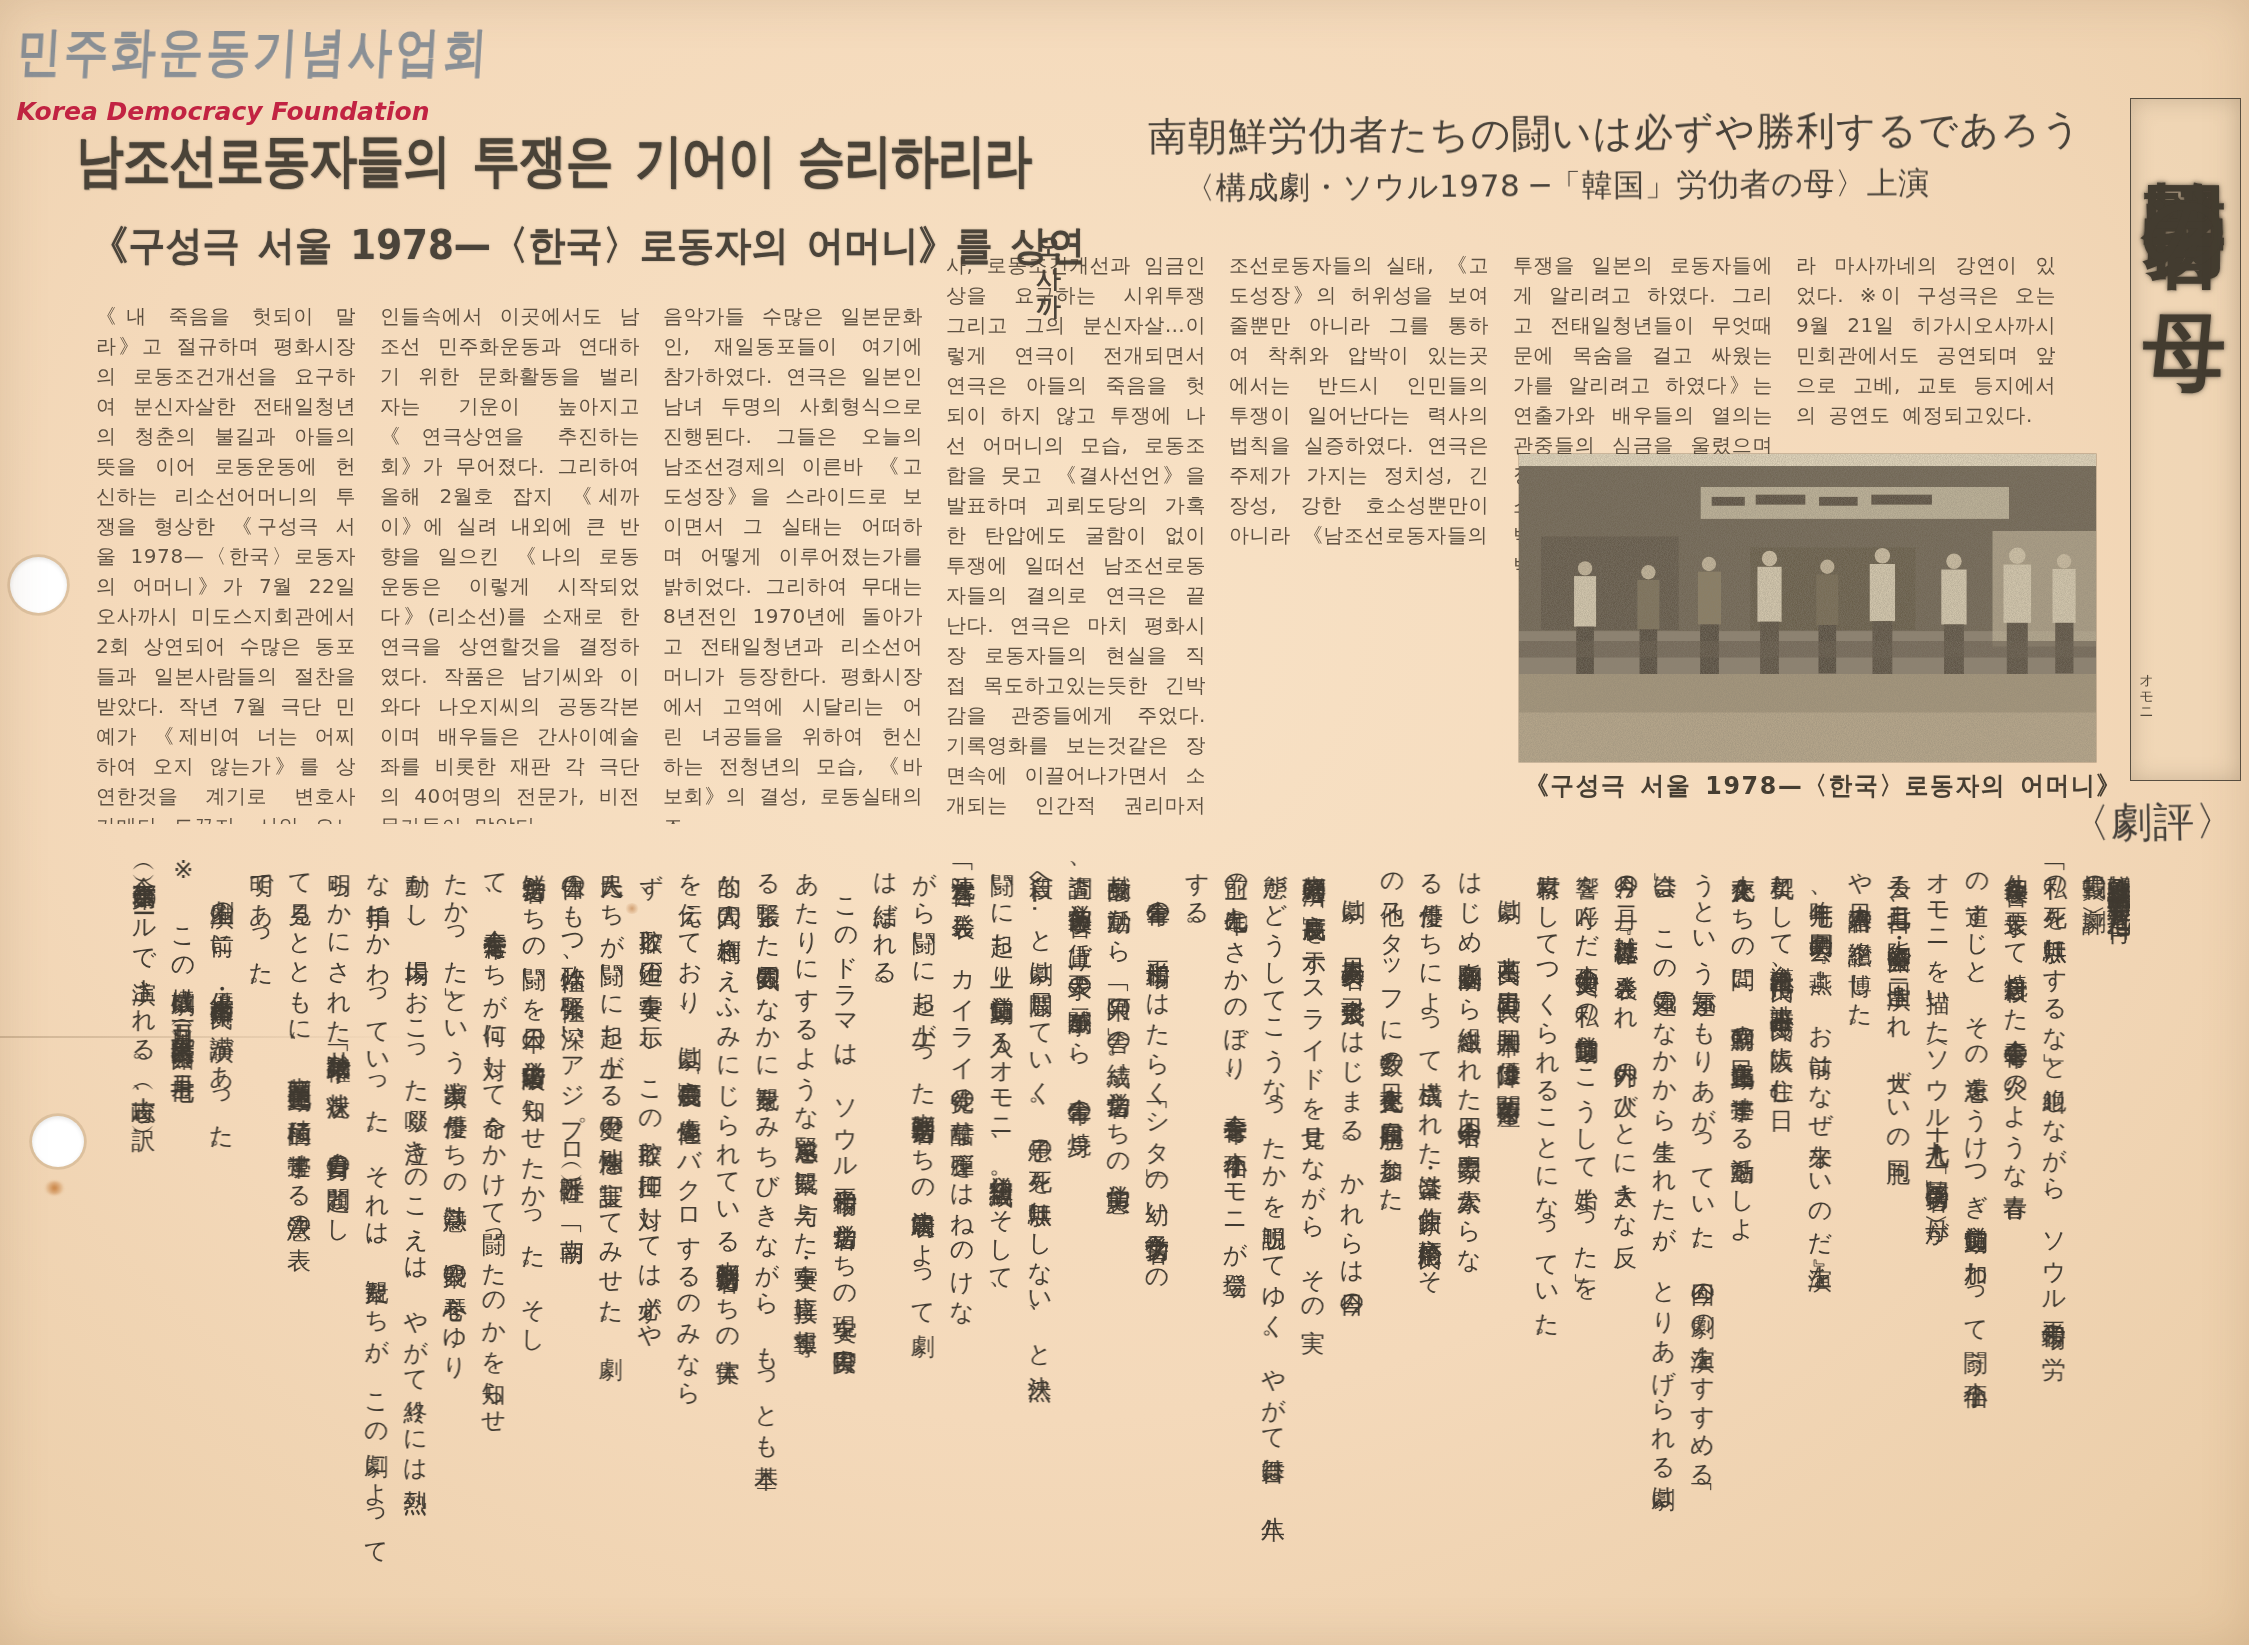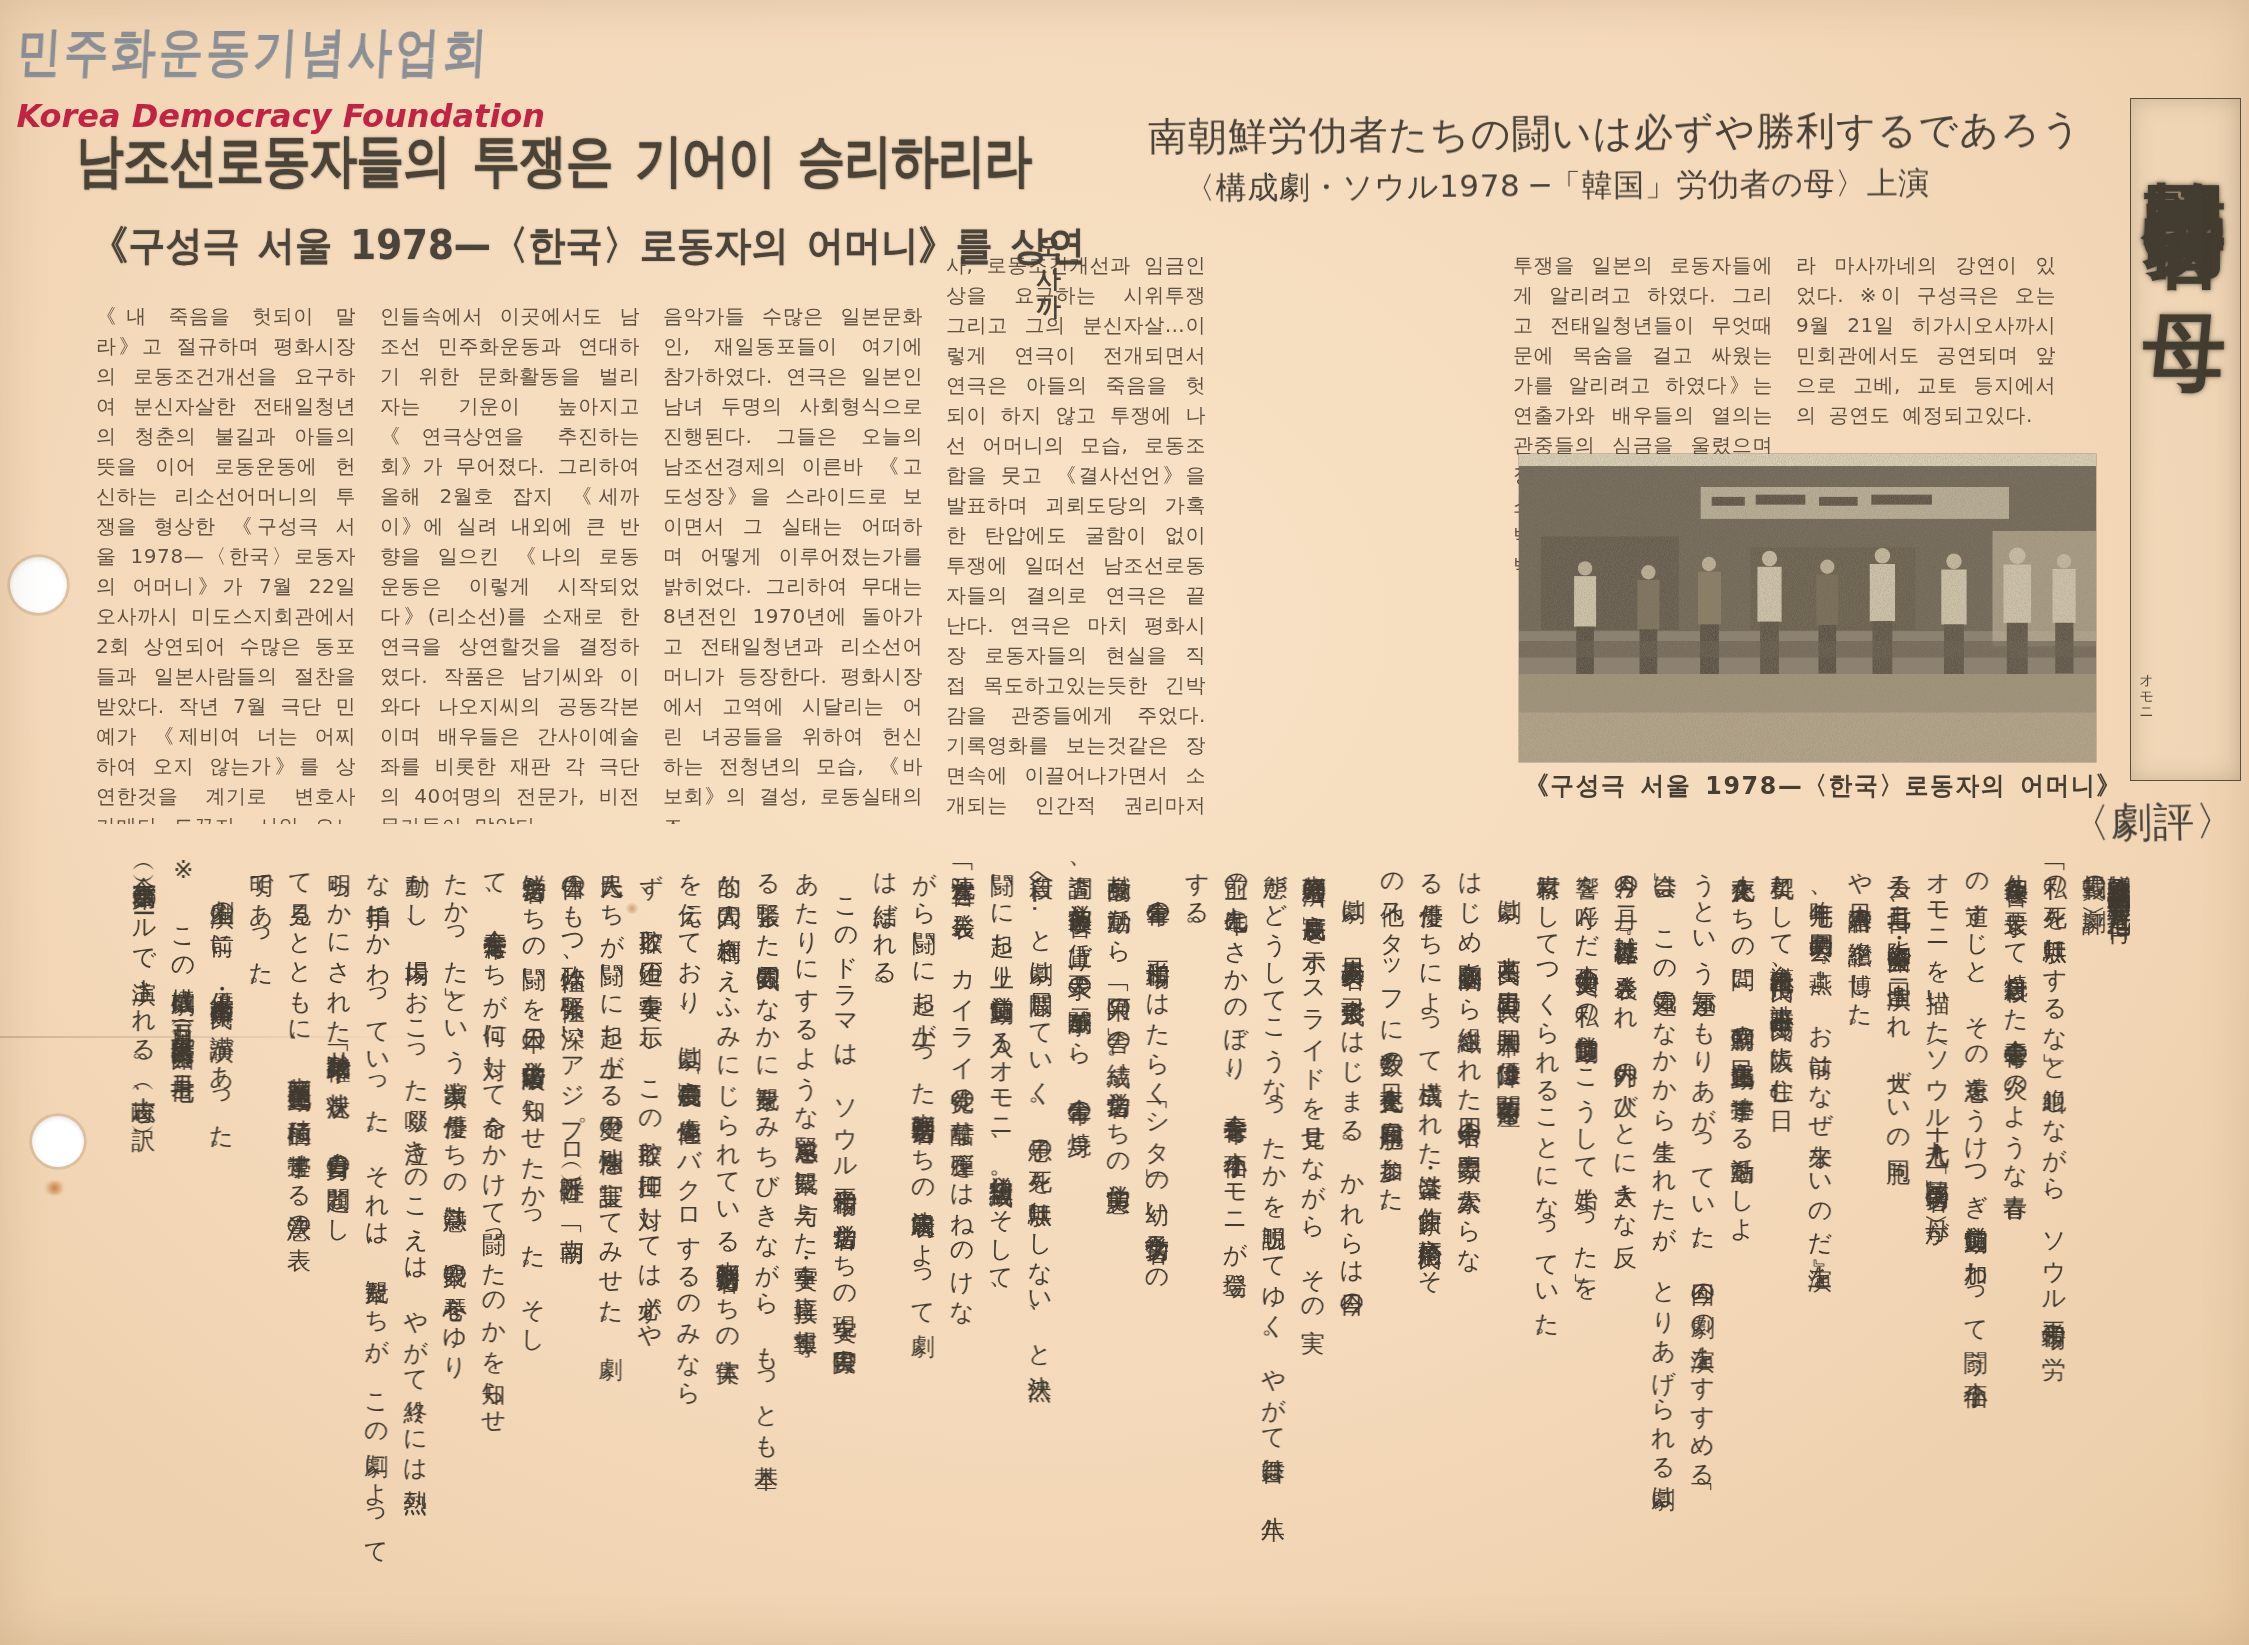--- a/index.html
+++ b/index.html
@@ -8,21 +8,21 @@
     background:radial-gradient(ellipse at 46% 38%, #f8e2c6 0%, #f4d9ba 55%, #eccfab 88%, #e7c8a0 100%);
     font-family:"DejaVu Sans", sans-serif;color:#3f382f;
   }
   
   .logo-kr{
     position:absolute;left:18.7px;top:16.5px;font-size:53px;font-weight:bold;
     color:#8a9096;letter-spacing:3.3px;transform:scaleX(.84) skewX(-4deg);transform-origin:left top;
     white-space:nowrap;filter:blur(0.2px);
   }
   .logo-en{
-    position:absolute;left:16.5px;top:97px;font-size:32px;font-weight:bold;font-style:italic;
+    position:absolute;left:16.5px;top:97px;font-size:25px;font-weight:bold;font-style:italic;
     color:#c22342;letter-spacing:0px;white-space:nowrap;
   }
   
   .headline-kr{
     position:absolute;left:76px;top:123px;font-size:53px;font-weight:900;
     color:#4a4338;letter-spacing:-1.1px;word-spacing:7.7px;white-space:nowrap;
     transform:scaleX(.90) scaleY(1.08);transform-origin:left top;
     text-shadow:0 0 2.2px rgba(74,67,56,.55), 1.1px 1.1px 0 rgba(74,67,56,.18);
     filter:blur(0.3px);
   }
@@ -134,20 +134,21 @@
   <div class="masthead">
     <div class="masthead-title">韓國労仂者の母</div>
     <div class="masthead-furi">オモニ</div>
   </div>
   <div class="review-tag">〈劇評〉</div>
 
   <div class="kcol t1 c1">《내 죽음을 헛되이 말라》고 절규하며 평화시장의 로동조건개선을 요구하여 분신자살한 전태일청년의 청춘의 불길과 아들의 뜻을 이어 로동운동에 헌신하는 리소선어머니의 투쟁을 형상한 《구성극 서울 1978—〈한국〉로동자의 어머니》가 7월 22일 오사까시 미도스지회관에서 2회 상연되어 수많은 동포들과 일본사람들의 절찬을 받았다. 작년 7월 극단 민예가 《제비여 너는 어찌하여 오지 않는가》를 상연한것을 계기로 변호사 가메다 도꾸지, 시인 오노 도자부로를 비롯한 오사까의 일본문화</div>
   <div class="kcol t1 c2">인들속에서 이곳에서도 남조선 민주화운동과 연대하기 위한 문화활동을 벌리자는 기운이 높아지고 《연극상연을 추진하는 회》가 무어졌다. 그리하여 올해 2월호 잡지 《세까이》에 실려 내외에 큰 반향을 일으킨 《나의 로동운동은 이렇게 시작되었다》(리소선)를 소재로 한 연극을 상연할것을 결정하였다. 작품은 남기씨와 이와다 나오지씨의 공동각본이며 배우들은 간사이예술좌를 비롯한 재판 각 극단의 40여명의 전문가, 비전문가들이 맡았다.</div>
   <div class="kcol t1 c3">음악가들 수많은 일본문화인, 재일동포들이 여기에 참가하였다. 연극은 일본인 남녀 두명의 사회형식으로 진행된다. 그들은 오늘의 남조선경제의 이른바 《고도성장》을 스라이드로 보이면서 그 실태는 어떠하며 어떻게 이루어졌는가를 밝히었다. 그리하여 무대는 8년전인 1970년에 돌아가고 전태일청년과 리소선어머니가 등장한다. 평화시장에서 고역에 시달리는 어린 녀공들을 위하여 헌신하는 전청년의 모습, 《바보회》의 결성, 로동실태의 조</div>
   <div class="kcol t2 c4">사, 로동조건개선과 임금인상을 요구하는 시위투쟁 그리고 그의 분신자살…이렇게 연극이 전개되면서 연극은 아들의 죽음을 헛되이 하지 않고 투쟁에 나선 어머니의 모습, 로동조합을 뭇고 《결사선언》을 발표하며 괴뢰도당의 가혹한 탄압에도 굴함이 없이 투쟁에 일떠선 남조선로동자들의 결의로 연극은 끝난다. 연극은 마치 평화시장 로동자들의 현실을 직접 목도하고있는듯한 긴박감을 관중들에게 주었다. 기록영화를 보는것같은 장면속에 이끌어나가면서 소개되는 인간적 권리마저 짓밟히운 남</div>
+  <div class="kcol t2 c5">조선로동자들의 실태, 《고도성장》의 허위성을 보여줄뿐만 아니라 그를 통하여 착취와 압박이 있는곳에서는 반드시 인민들의 투쟁이 일어난다는 력사의 법칙을 실증하였다. 연극은 주제가 가지는 정치성, 긴장성, 강한 호소성뿐만이 아니라 《남조선로동자들의</div>
   <div class="kcol t2 c6">투쟁을 일본의 로동자들에게 알리려고 하였다. 그리고 전태일청년들이 무엇때문에 목숨을 걸고 싸웠는가를 알리려고 하였다》는 연출가와 배우들의 열의는 관중들의 심금을 울렸으며 장내에서 일어나는 흐느낌소리는 마지막에는 우렁찬 박수로 변한다. 관중들은 박정희독재</div>
   <div class="kcol t2 c7">라 마사까네의 강연이 있었다. ※이 구성극은 오는 9월 21일 히가시오사까시민회관에서도 공연되며 앞으로 고베, 교토 등지에서의 공연도 예정되고있다.</div>
 
   <div class="photo">
     <svg viewBox="0 0 1048 560" preserveAspectRatio="none">
       <defs>
         <filter id="grain">
             <feTurbulence type="fractalNoise" baseFrequency="0.55" numOctaves="2" result="n"></feTurbulence>
           <feColorMatrix in="n" type="matrix" values="0 0 0 0 0.25  0 0 0 0 0.22  0 0 0 0 0.17  0 0 0 0.55 0"></feColorMatrix>
           <feComposite operator="over" in2="SourceGraphic"></feComposite>

